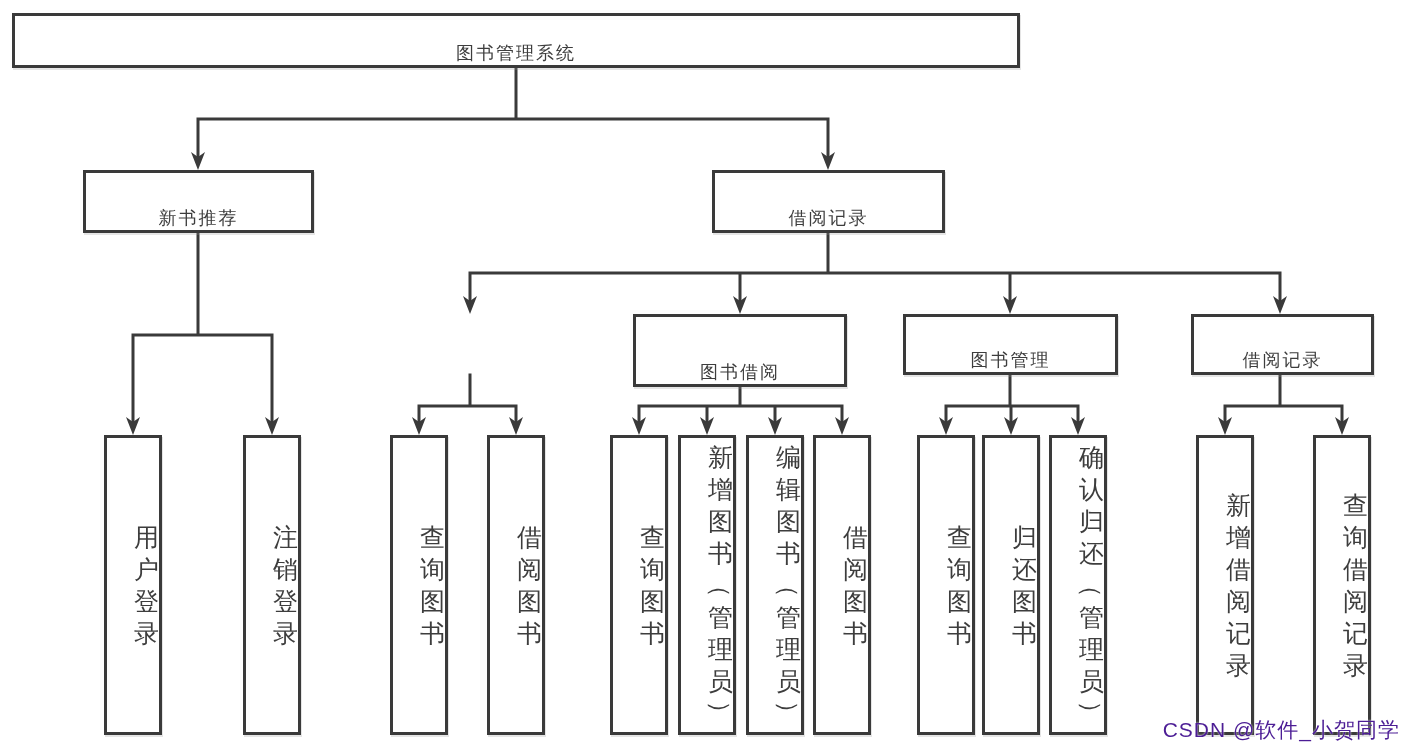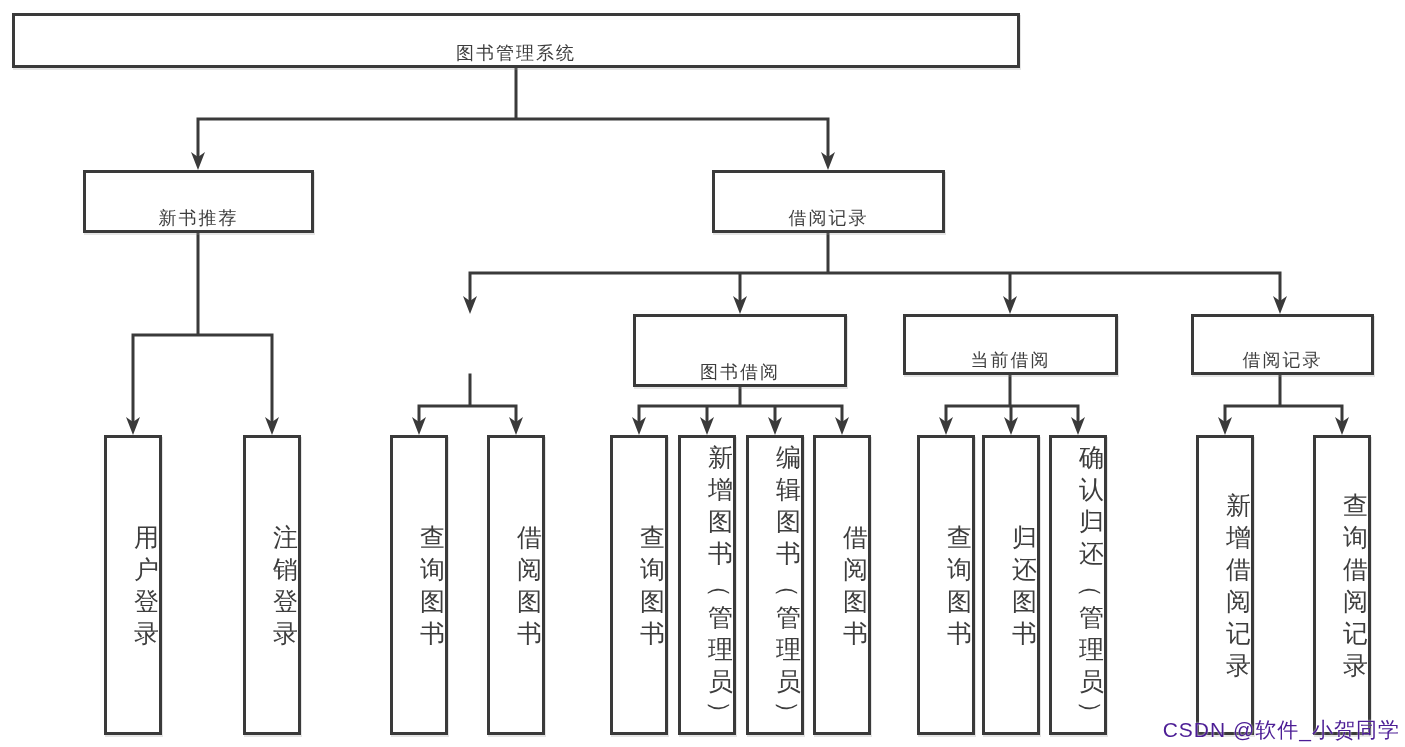--- a/index.html
+++ b/index.html
@@ -67,21 +67,21 @@
     <span class="hlabel">新书推荐</span>
   </div>
   <div class="box" style="left:712px;top:170px;width:233px;height:63px">
     <span class="hlabel">借阅记录</span>
   </div>
 
   <div class="box" style="left:633px;top:314px;width:214px;height:73px">
     <span class="hlabel">图书借阅</span>
   </div>
   <div class="box" style="left:903px;top:314px;width:215px;height:61px">
-    <span class="hlabel">当前借阅</span>
+    <span class="hlabel">图书管理</span>
   </div>
   <div class="box" style="left:1191px;top:314px;width:183px;height:61px">
     <span class="hlabel">借阅记录</span>
   </div>
 
   <div class="box leaf" style="left:104px;top:435px;width:58px;height:300px">
     <span class="vtext">
         <span>用</span>
         <span>户</span>
         <span>登</span>

